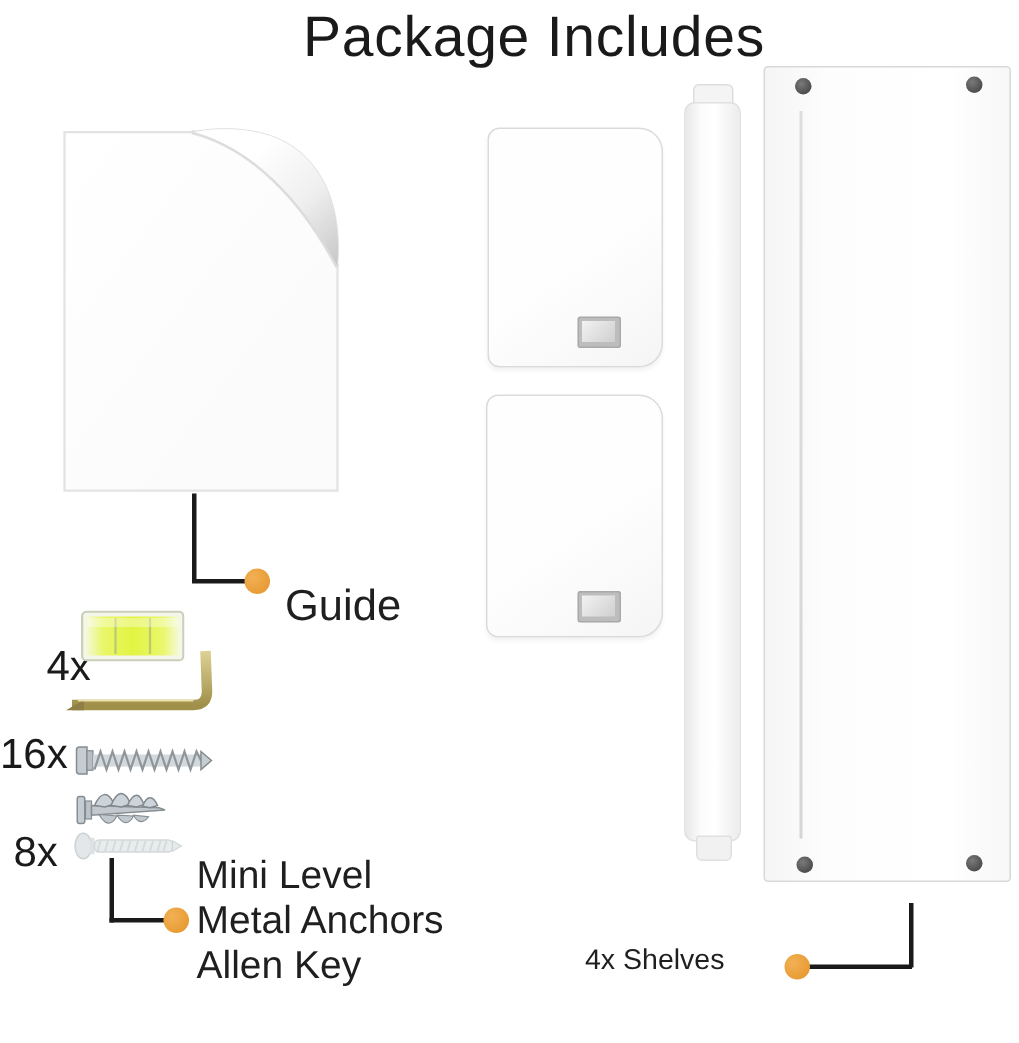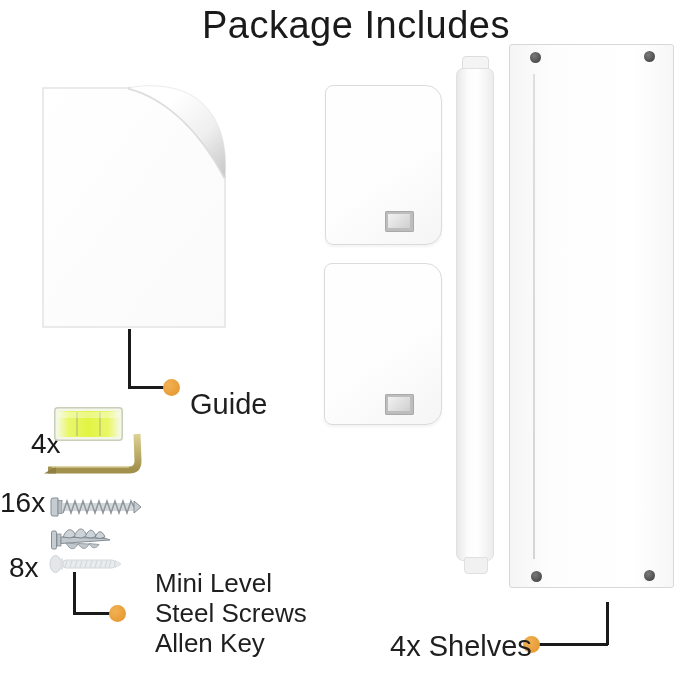--- a/index.html
+++ b/index.html
@@ -58,22 +58,22 @@
     background:linear-gradient(to right,#f5f5f5,#fdfdfd 25%,#ffffff 75%,#f7f7f7);
   }
   .panel-seam{
     position:absolute;left:23px;top:29px;width:2px;height:485px;
     background:linear-gradient(#d2d2d2,#c6c6c6);opacity:.7;
   }
   .hole{
     position:absolute;width:11px;height:11px;border-radius:50%;
     background:radial-gradient(circle at 38% 35%,#7a7a7a,#4a4a4a 75%);
   }
-  .labels-list{font-size:26px;line-height:30px;color:#1f1f1f;margin-left:24px;}
-  .shelves-label{font-size:29px;color:#1f1f1f;}
+  .labels-list{font-size:26px;line-height:30px;color:#1f1f1f;}
+  .shelves-label{font-size:19px;color:#1f1f1f;}
 </style>
 </head>
 <body>
 
 <div class="canvas">
 
   <div class="abs page-title">Package Includes</div>
 
   <div class="abs" style="left:40px;top:85px;width:190px;height:245px;">
     <svg width="190" height="245" viewBox="0 0 190 245">
@@ -161,21 +161,21 @@
     <rect x="14" y="6" width="52" height="8" rx="3" fill="#e9eced" stroke="#d2d7d9" stroke-width="1"></rect>
     <path d="M18,6.5 L16,13.5 M23,6.5 L21,13.5 M28,6.5 L26,13.5 M33,6.5 L31,13.5 M38,6.5 L36,13.5 M43,6.5 L41,13.5 M48,6.5 L46,13.5 M53,6.5 L51,13.5 M58,6.5 L56,13.5 M62,6.5 L60,13.5" stroke="#d4d9db" stroke-width="1.2"></path>
     <path d="M66,6.5 L72,10 L66,13.5 Z" fill="#e6eaeb" stroke="#d2d7d9" stroke-width="0.8"></path>
   </svg>
 
   <div class="abs cline vline" style="left:73px;top:572px;height:43px;"></div>
   <div class="abs cline hline" style="left:73px;top:612px;width:38px;"></div>
   <div class="abs cdot" style="left:109px;top:605px;"></div>
   <div class="abs labels-list" style="left:131px;top:568px;">
     <div>Mini Level</div>
-    <div>Steel Screws</div>
+    <div>Metal Anchors</div>
     <div>Allen Key</div>
   </div>
 
   <div class="abs bracket" style="left:325px;top:85px;width:115px;height:158px;">
     <div class="notch" style="left:59px;top:125px;">
         <div class="inner"></div>
       </div>
   </div>
   <div class="abs bracket" style="left:324px;top:263px;width:116px;height:160px;">
     <div class="notch" style="left:60px;top:130px;">

